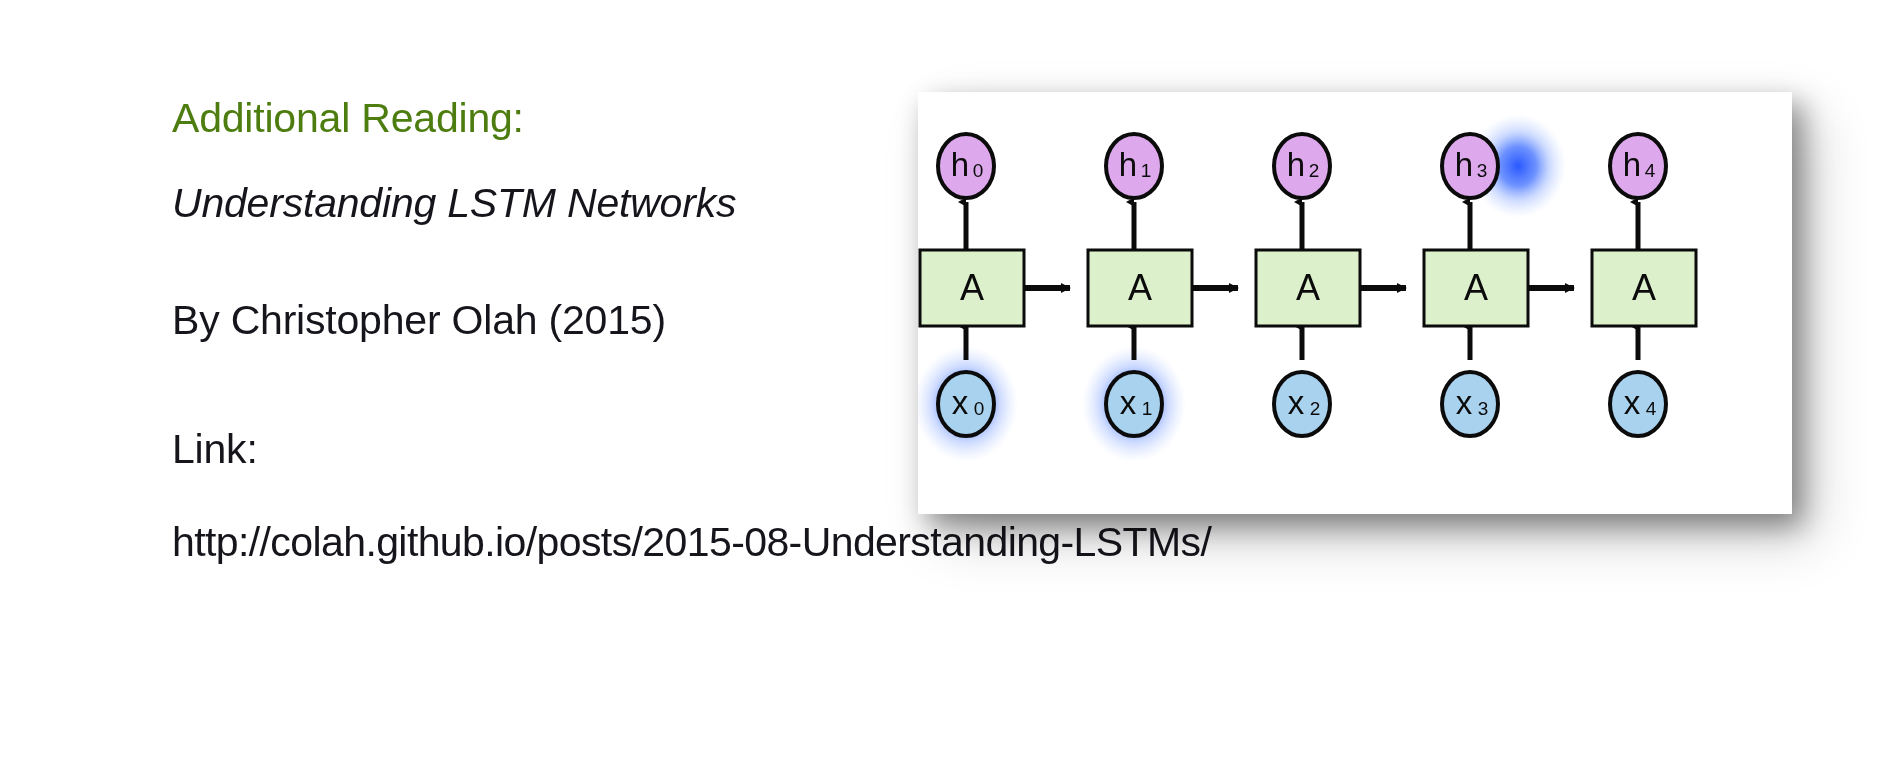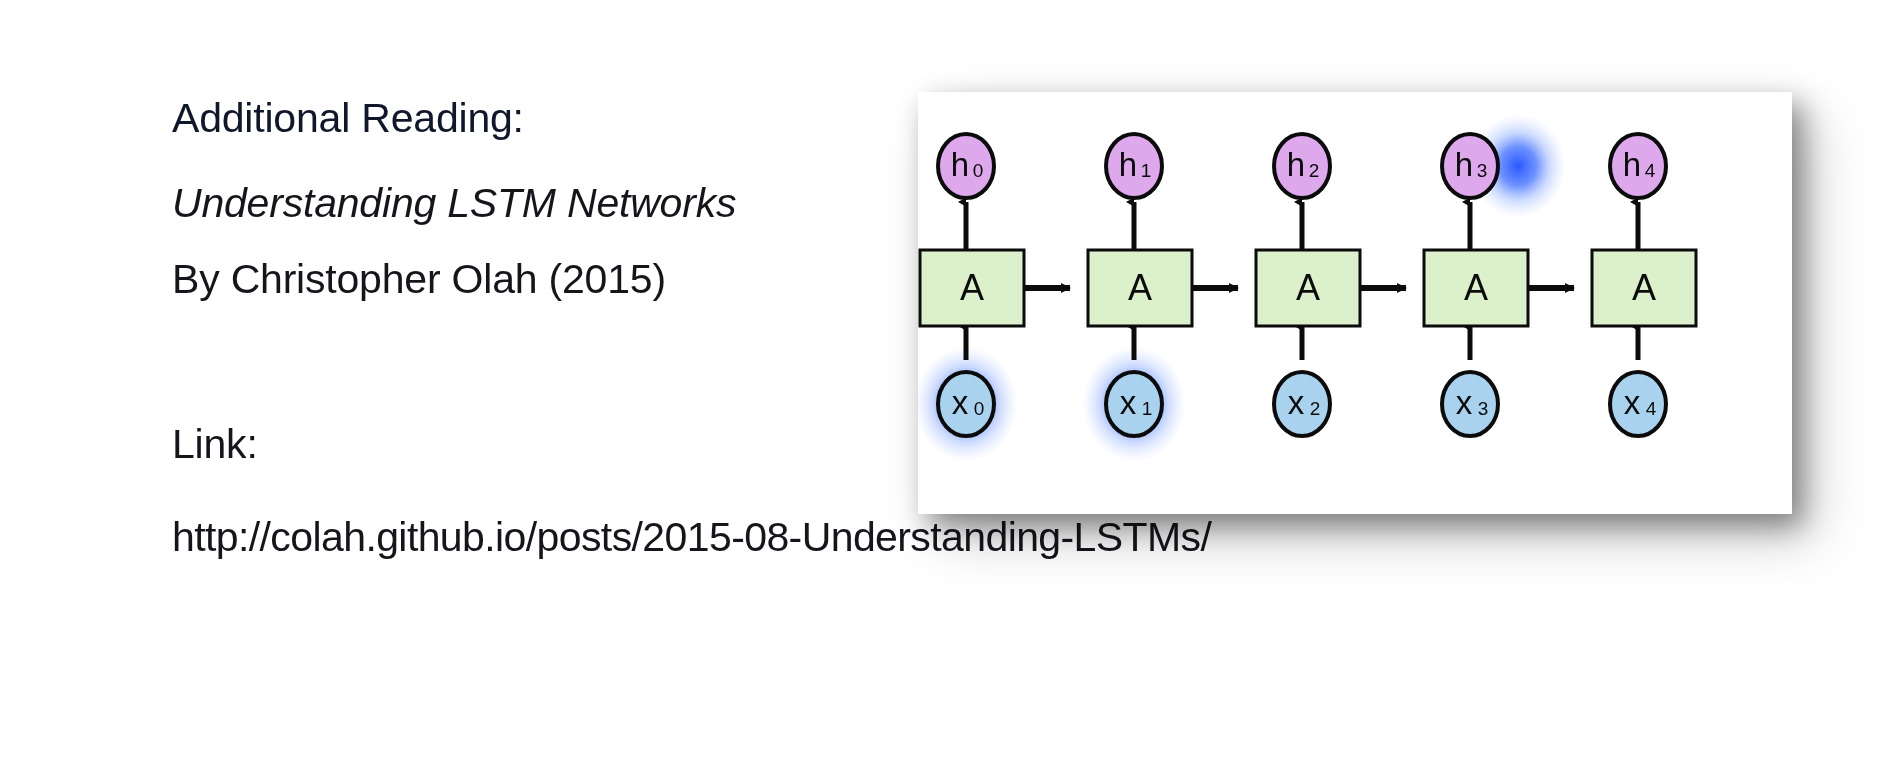--- a/index.html
+++ b/index.html
@@ -23,52 +23,52 @@
     left: 172px;
     top: 96px;
     width: 700px;
   }
 
   .heading-line {
     font-size: 41px;
     font-weight: 400;
     letter-spacing: -0.2px;
     line-height: 1.1;
-    color: #0f172a;
+    color: #4d7c0f;
     white-space: nowrap;
   }
 
   .title-line {
     font-size: 41px;
     font-style: italic;
     font-weight: 400;
     letter-spacing: -0.2px;
     line-height: 1.1;
     color: #16151c;
     margin-top: 40px;
     white-space: nowrap;
   }
 
   .author-line {
     font-size: 41px;
     font-weight: 400;
     letter-spacing: -0.2px;
     line-height: 1.1;
     color: #16151c;
-    margin-top: 31px;
+    margin-top: 72px;
     white-space: nowrap;
   }
 
   .link-label {
     font-size: 41px;
     font-weight: 400;
     letter-spacing: -0.2px;
     line-height: 1.1;
     color: #16151c;
-    margin-top: 120px;
+    margin-top: 84px;
     white-space: nowrap;
   }
 
   .url-line {
     font-size: 41px;
     font-weight: 400;
     letter-spacing: -0.6px;
     line-height: 1.1;
     color: #16151c;
     margin-top: 48px;

